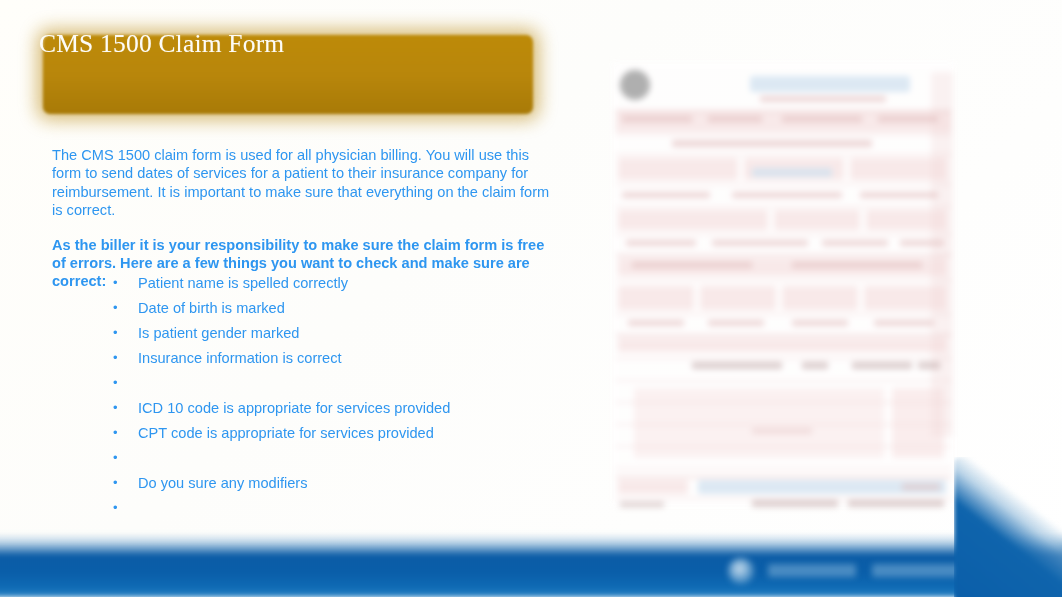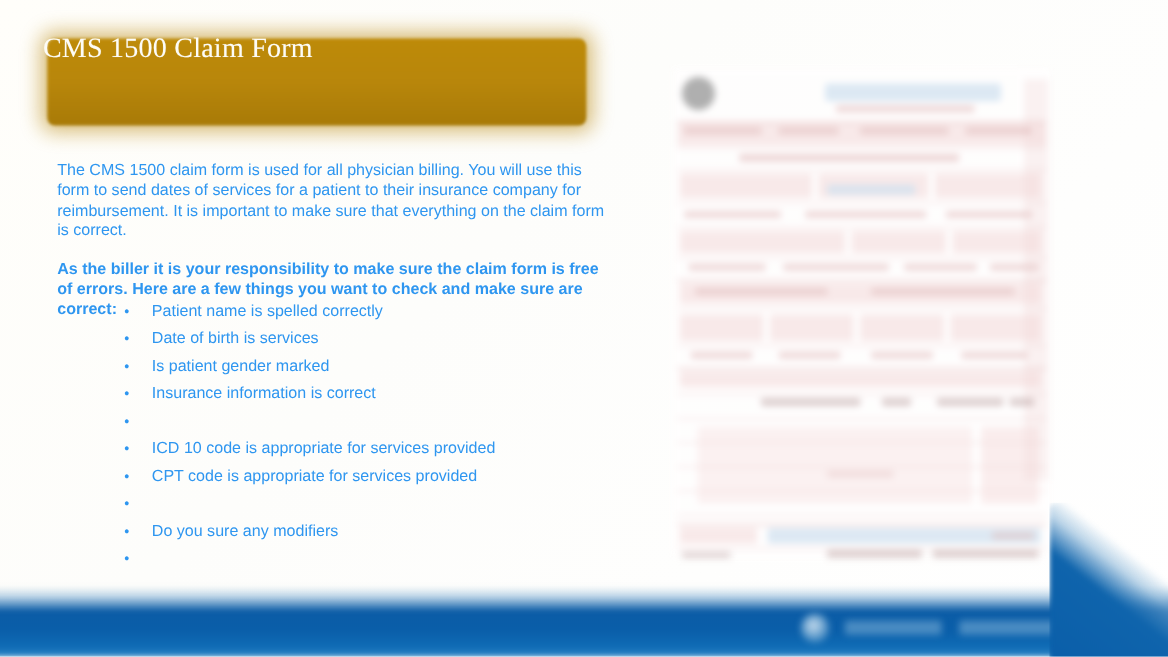--- a/index.html
+++ b/index.html
@@ -264,21 +264,21 @@
     <p class="para second">As the biller it is your responsibility to make sure the claim form is free of errors. Here are a few things you want to check and make sure are correct:</p>
   </div>
 
   <div class="bullets">
     <div class="bullet-row">
       <span class="bullet-mark">•</span>
       <span class="bullet-label">Patient name is spelled correctly</span>
     </div>
     <div class="bullet-row">
       <span class="bullet-mark">•</span>
-      <span class="bullet-label">Date of birth is services</span>
+      <span class="bullet-label">Date of birth is marked</span>
     </div>
     <div class="bullet-row">
       <span class="bullet-mark">•</span>
       <span class="bullet-label">Is patient gender marked</span>
     </div>
     <div class="bullet-row">
       <span class="bullet-mark">•</span>
       <span class="bullet-label">Insurance information is correct</span>
     </div>
     <div class="bullet-row">

